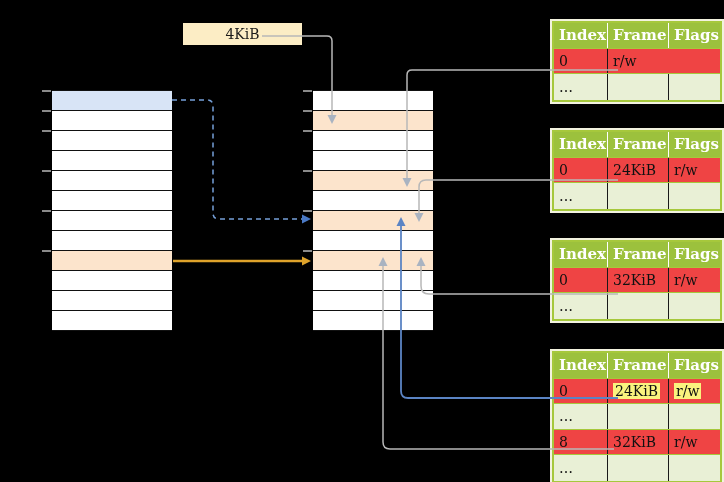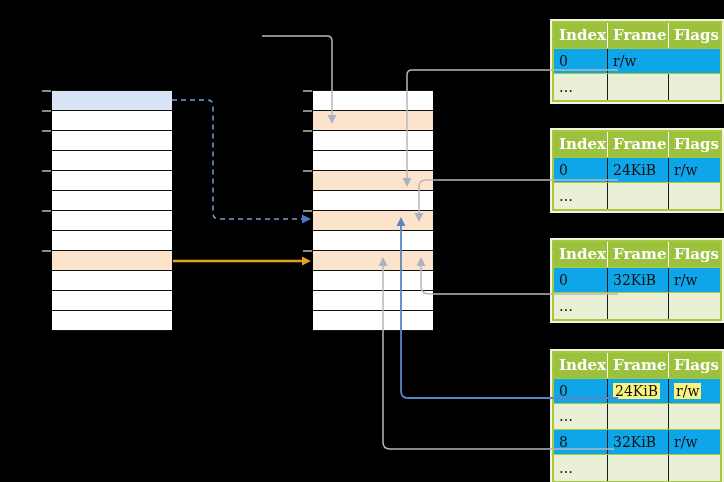--- a/index.html
+++ b/index.html
@@ -13,39 +13,40 @@
   .memrow.orange{background:#fce4cc;}
   .tick{position:absolute;left:-10px;width:9px;height:2px;background:#8a8a8a;}
 
   
   .labelbox{position:absolute;left:183px;top:23px;width:119px;height:22px;
             background:#fcedc5;color:#1a1a1a;font-size:14px;line-height:22px;
             text-align:center;}
 
   
   .ptable{position:absolute;left:552px;width:170px;box-sizing:border-box;
-          border:2px solid #a6c83c;outline:2px solid #f2f2df;background:#0ea5e9;}
+          border:2px solid #a6c83c;outline:2px solid #f2f2df;background:#ef4444;}
   .prow{display:flex;box-sizing:border-box;border-bottom:1.5px solid #a6c83c;}
   .prow:last-child{border-bottom:none;}
   .pcell{box-sizing:border-box;padding:0 0 0 5px;font-size:14px;color:#111;
          display:flex;align-items:center;border-right:1.5px solid #1a1a1a;overflow:hidden;}
   .pcell:last-child{border-right:none;}
   .prow.head{background:#9cc13d;}
   .prow.head .pcell{color:#fff;font-weight:bold;font-size:15px;border-right:1.5px solid #fff;}
   .prow.head .pcell:last-child{border-right:none;}
   .prow.dots{background:#e9f0d6;}
   .hl{background:#faf37e;padding:0 2px;}
 
   
   #arrows{position:absolute;left:0;top:0;z-index:5;pointer-events:none;}
 </style>
 </head>
 <body>
 
 <div id="canvas">
+  <div class="labelbox">4KiB</div>
   <div id="memcols">
       <div class="memcol" style="left: 52px; top: 90px;">
         <div class="memrow blue"></div>
         <div class="memrow"></div>
         <div class="memrow"></div>
         <div class="memrow"></div>
         <div class="memrow"></div>
         <div class="memrow"></div>
         <div class="memrow"></div>
         <div class="memrow"></div>

